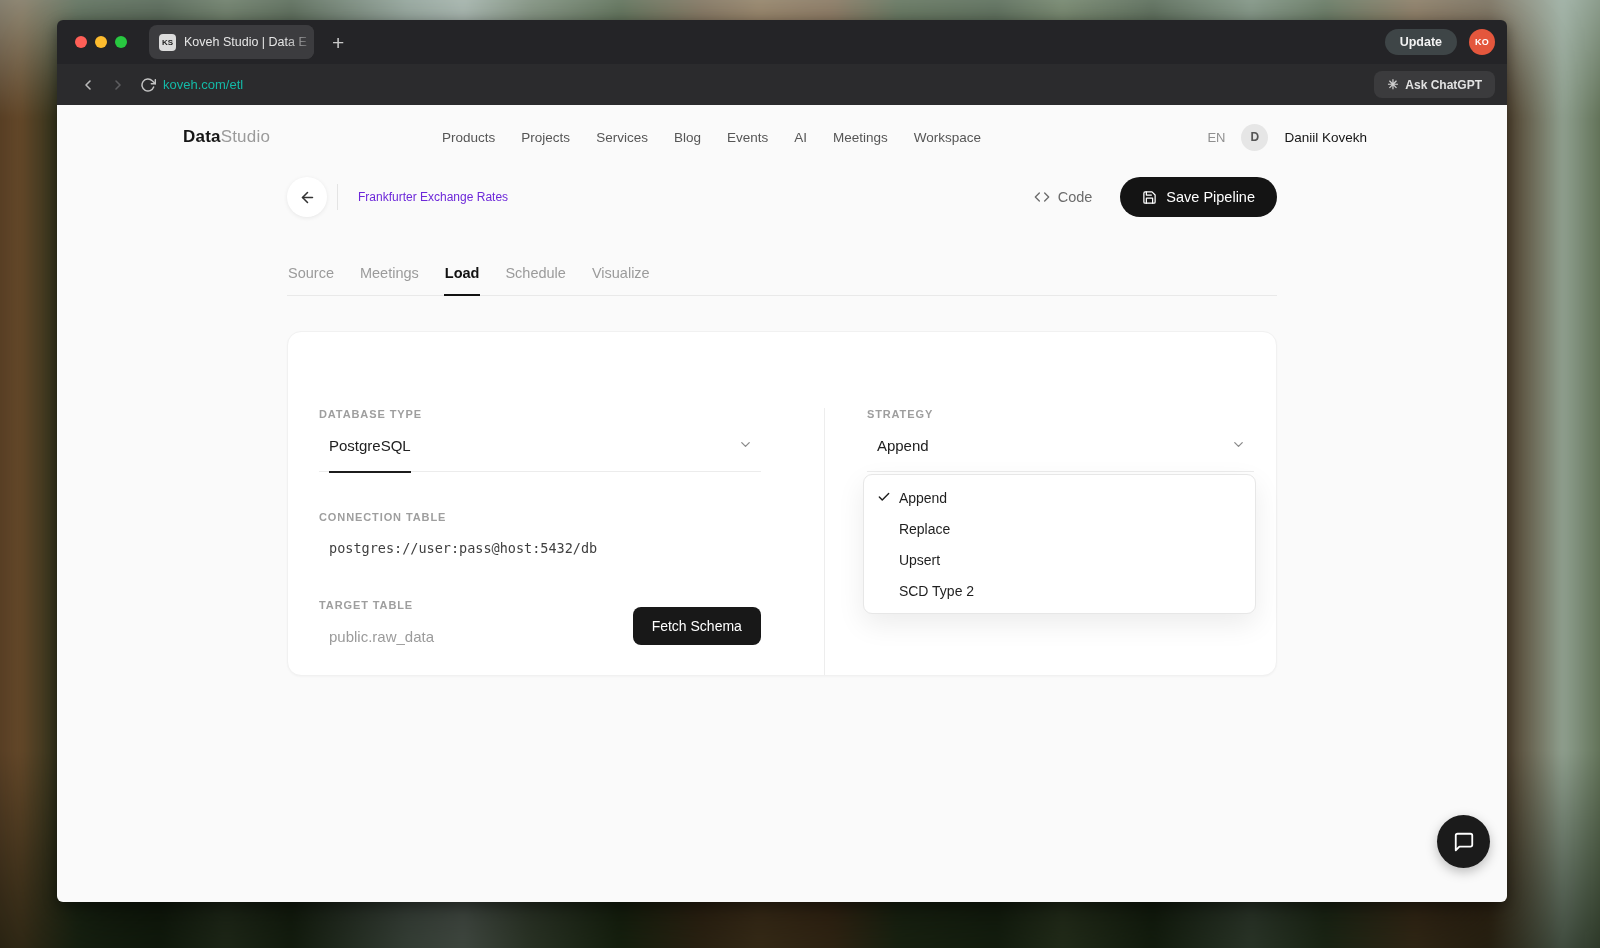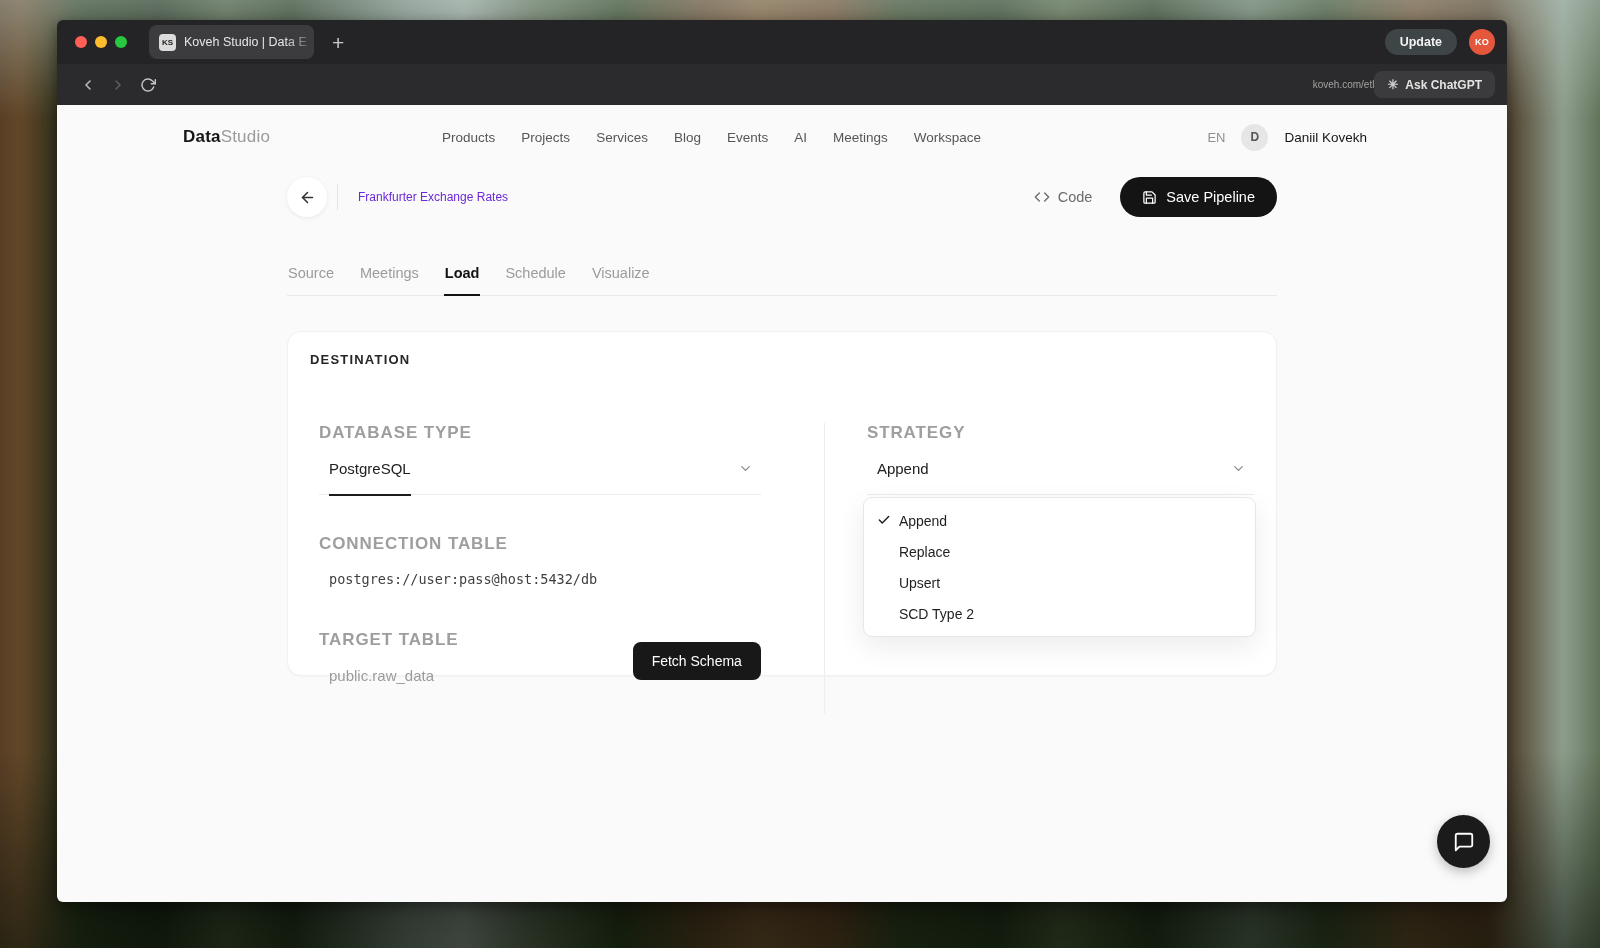--- a/index.html
+++ b/index.html
@@ -47,21 +47,21 @@
   .tabbar-spacer { flex:1; }
   .update-btn { background:#3e4547; color:#f2f2f2; font-size:12.5px; font-weight:600;
     height:26px; padding:0 15px; border-radius:13px; border:none; display:flex; align-items:center; }
   .profile-badge { width:26px; height:26px; border-radius:50%; background:#e4573d; color:#fff;
     font-size:9px; font-weight:700; letter-spacing:.3px; display:flex; align-items:center; justify-content:center; margin-left:12px; }
 
   
   .urlbar { height:41px; background:#2b2b2d; display:flex; align-items:center; padding:0 12px 0 16px; flex:0 0 auto; }
   .nav-ic { width:30px; height:30px; display:flex; align-items:center; justify-content:center; }
   .nav-ic svg { width:16px; height:16px; }
-  .url-center { flex:1; text-align:right; color:#a3a3a3; font-size:10px; }
+  .url-center { flex:1; text-align:left; color:#14b8a6; font-size:13px; }
   .ask-pill { background:#3b3b3d; border-radius:8px; height:27px; padding:0 13px; display:flex; align-items:center; gap:7px;
     color:#e3e3e3; font-size:12px; font-weight:600; }
   .ask-ic { color:#cfcfcf; font-size:13px; line-height:1; }
 
   
   .page { flex:1; background:#fafafa; position:relative; overflow:hidden; }
 
   .site-header { height:64px; display:flex; align-items:center; padding:0 140px 0 126px; }
   .logo { font-size:17px; letter-spacing:.2px; white-space:nowrap; }
   .logo b { color:#161616; font-weight:700; }
@@ -95,22 +95,22 @@
 
   
   .card { margin-top:35px; background:#fff; border:1px solid #f1f1f1; border-radius:14px;
     box-shadow:0 1px 2px rgba(0,0,0,.03); height:345px; padding:20px 22px; }
   .section-title { font-size:13px; font-weight:700; letter-spacing:1.2px; color:#262626; padding-left:0; }
   .dest-grid { margin-top:56px; display:grid; grid-template-columns:54% 46%; padding-left:9px; }
   .col-left { padding-right:63px; }
   .col-right { border-left:1px solid #ededed; padding-left:42px; }
 
   .field { margin-bottom:30px; }
-  .field-label { font-size:17px; font-weight:600; letter-spacing:.9px; color:#9e9e9e; margin-bottom:17px; }
-  .value-row { padding-left:10px; display:flex; align-items:center; font-size:15px; color:#212121; }
+  .field-label { font-size:11px; font-weight:600; letter-spacing:.9px; color:#9e9e9e; margin-bottom:17px; }
+  .value-row { padding-left:10px; display:flex; font-size:15px; color:#212121; }
   .select-row { position:relative; justify-content:space-between; padding-bottom:17px; border-bottom:1px solid #ececec; padding-right:8px; }
   .select-row .chev { color:#8a8a8a; }
   .chev svg { width:15px; height:15px; display:block; }
   .accent-underline { position:absolute; left:10px; bottom:-2px; width:82px; height:2px; background:#1c1c1c; }
   .mono-value { font-family:"DejaVu Sans Mono", monospace; font-size:13.5px; color:#3f3f3f; }
   .muted-value { color:#9b9b9b; }
   .target-row { display:flex; align-items:center; justify-content:space-between; }
   .fetch-btn { background:#181818; color:#fff; border:none; height:38px; border-radius:8px;
     padding:0 19px; font-size:14px; font-weight:500; font-family:inherit; }
 
@@ -228,21 +228,20 @@
 
         <div class="tabs">
           <span class="ptab">Source</span>
           <span class="ptab">Meetings</span>
           <span class="ptab active">Load</span>
           <span class="ptab">Schedule</span>
           <span class="ptab">Visualize</span>
         </div>
 
         <div class="card">
-          <div class="section-title">DESTINATION</div>
 
           <div class="dest-grid">
             <div class="col-left">
 
               <div class="field">
                 <div class="field-label">DATABASE TYPE</div>
                 <div class="value-row select-row">
                   <span>PostgreSQL</span>
                   <span class="chev">
                     <svg viewBox="0 0 24 24" fill="none" stroke="#8a8a8a" stroke-width="2" stroke-linecap="round" stroke-linejoin="round">

